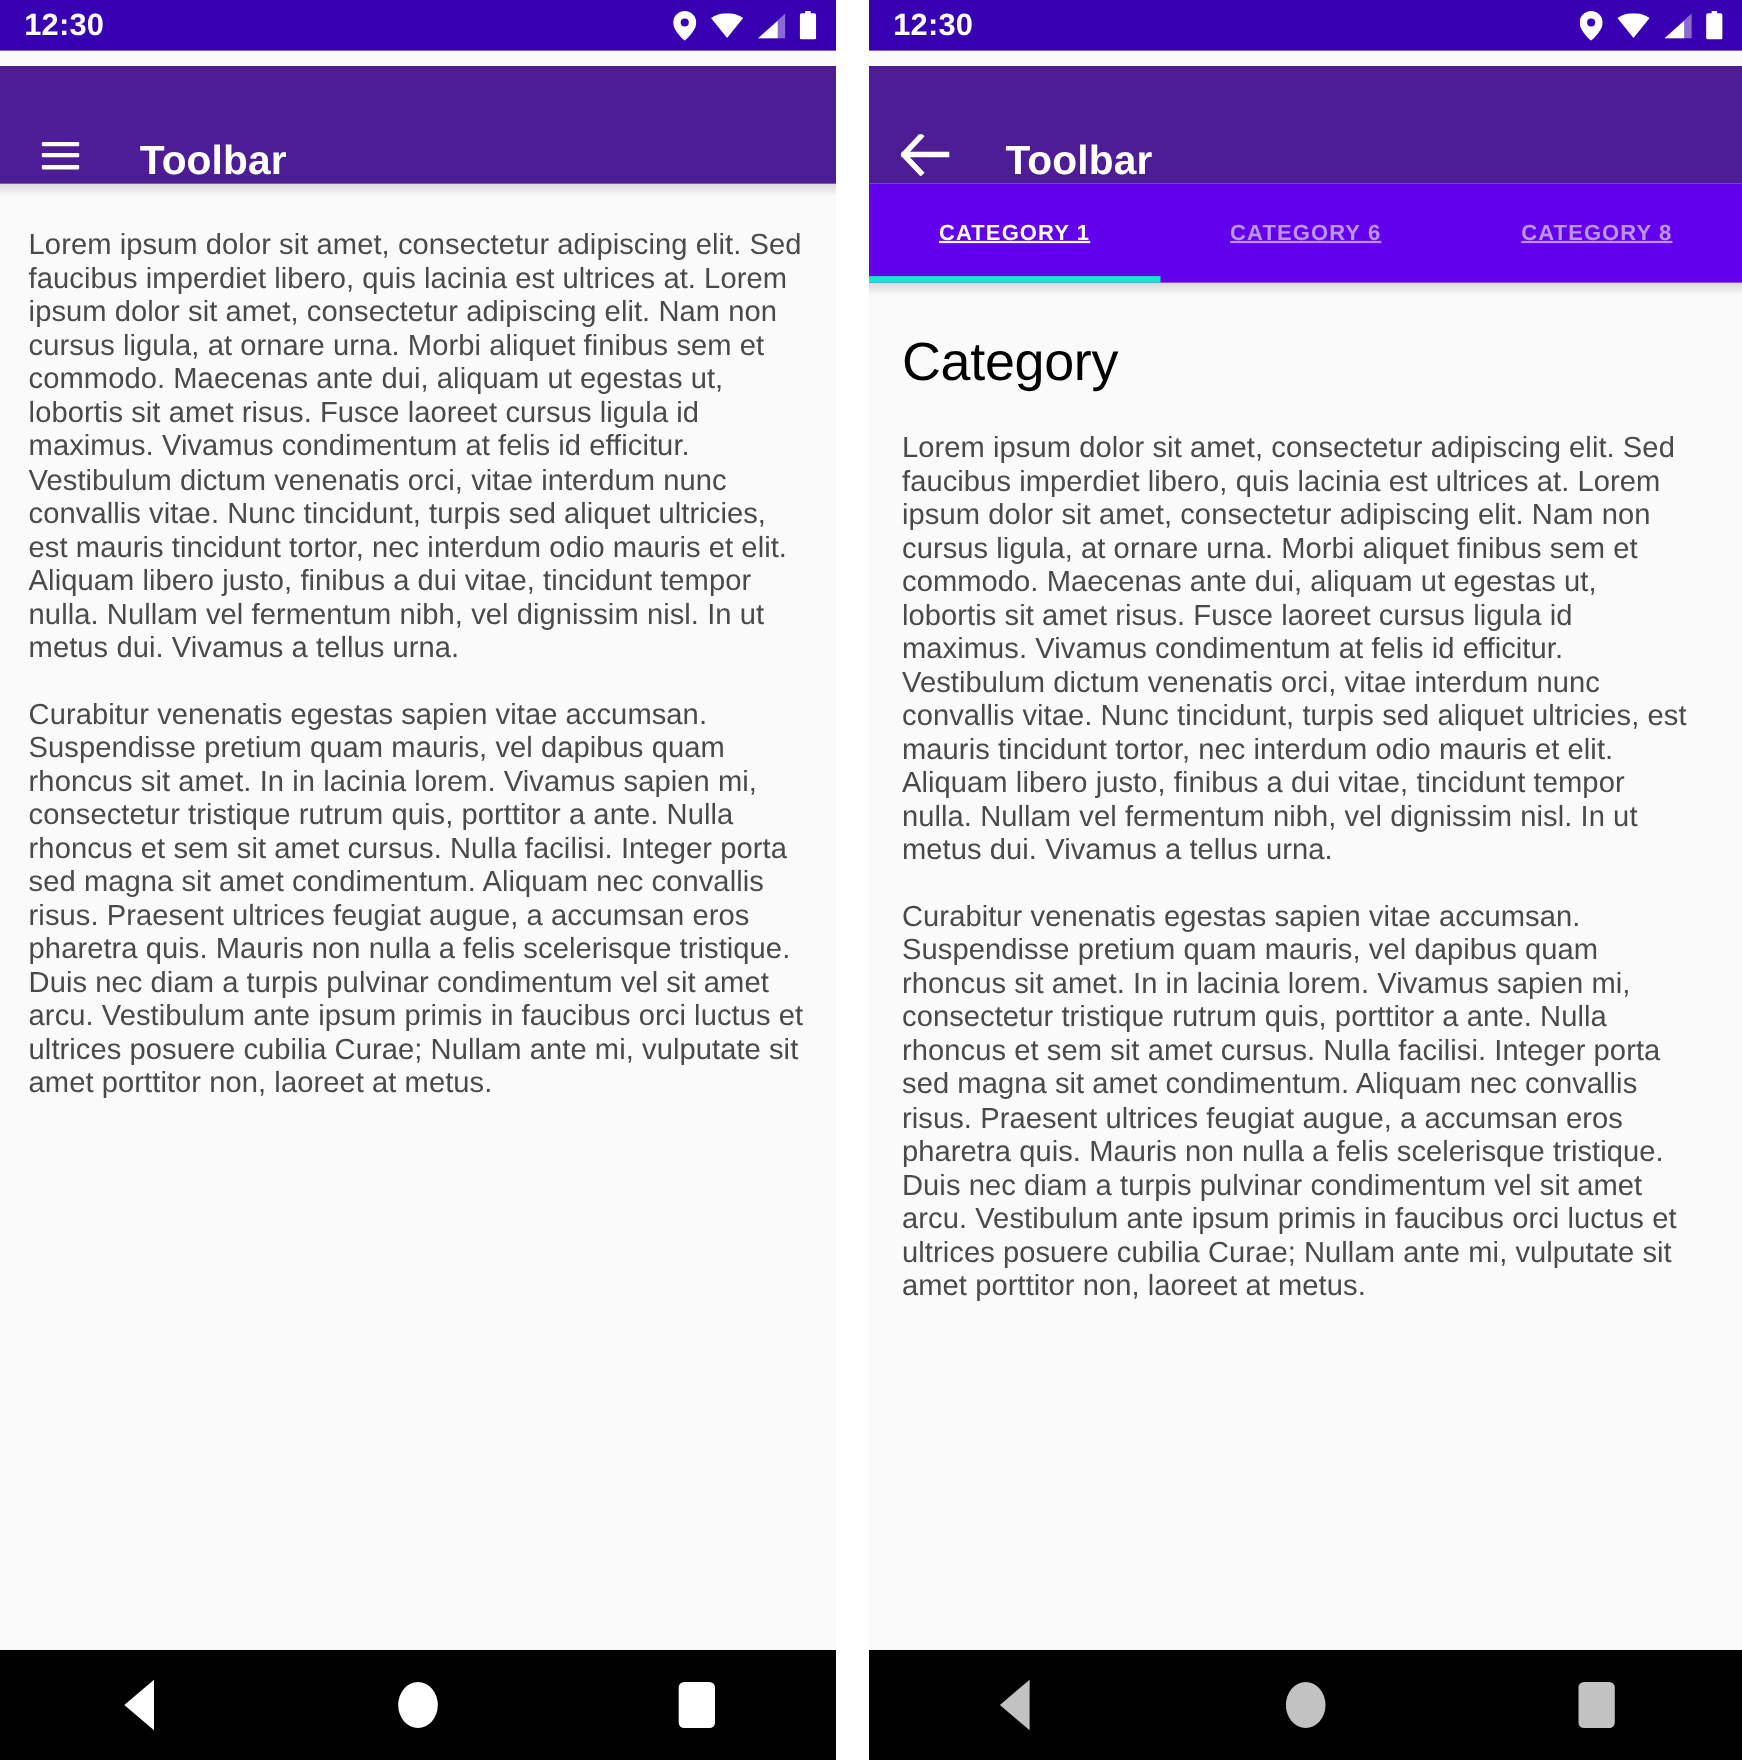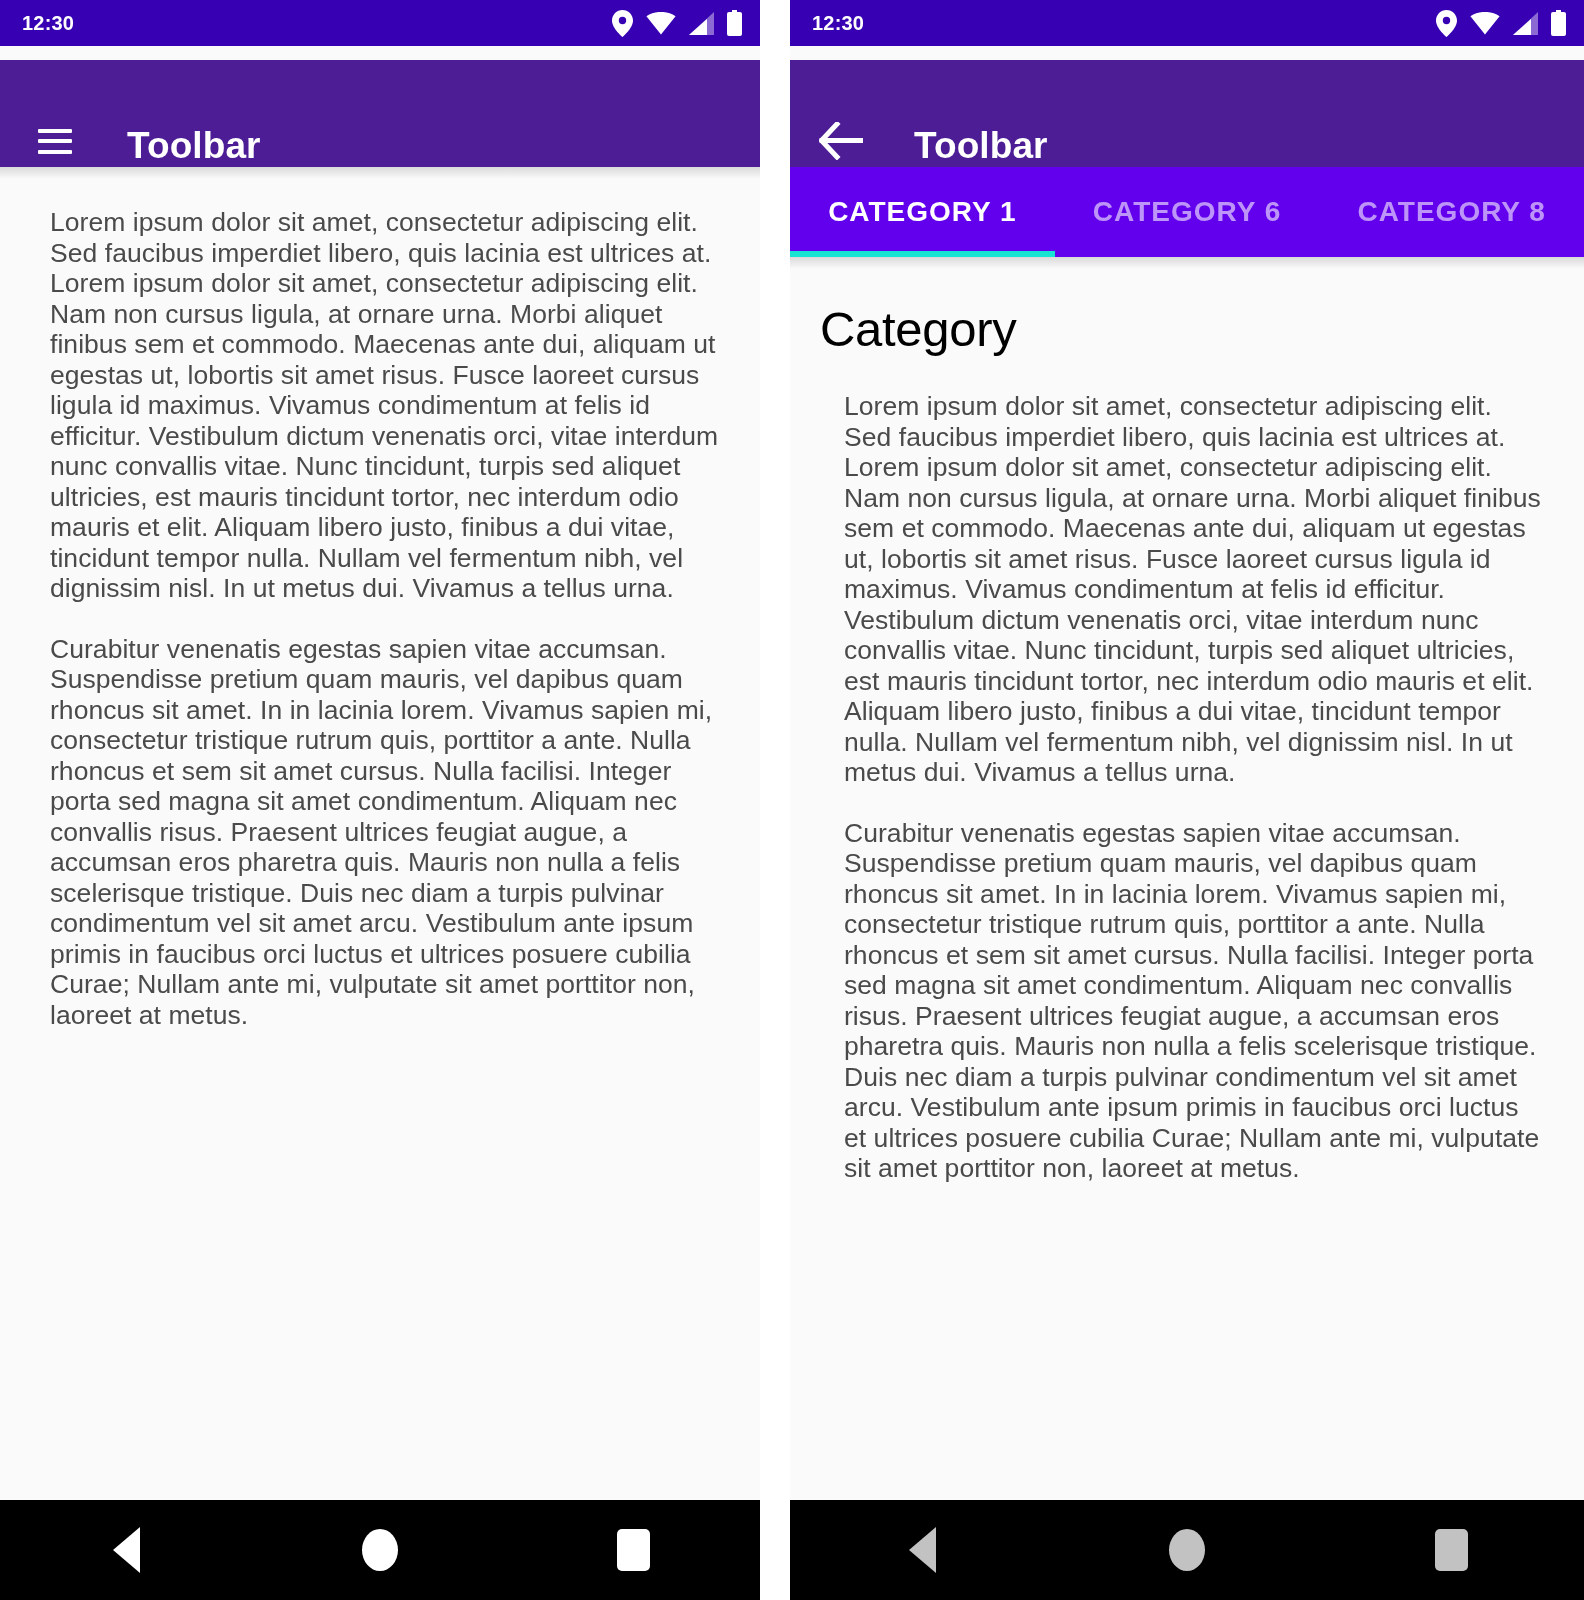--- a/index.html
+++ b/index.html
@@ -28,21 +28,21 @@
     height:46px;
     background:#3700b3;
     color:#ffffff;
     display:flex;
     align-items:center;
     justify-content:space-between;
     padding:0 18px 0 22px;
     flex:0 0 46px;
   }
   .status-time {
-    font-size:20px;
+    font-size:28px;
     font-weight:bold;
     letter-spacing:0.2px;
     line-height:1;
   }
   .status-icons { display:flex; align-items:center; gap:13px; }
   .status-icons svg { display:block; }
 
   
   .toolbar {
     background:#4c1d95;
@@ -82,26 +82,27 @@
     height:90px;
     position:relative;
     flex:0 0 90px;
     z-index:5;
   }
   .tab {
     flex:1 1 0;
     display:flex;
     align-items:center;
     justify-content:center;
-    font-size:28px;
+    font-size:20px;
     font-weight:bold;
     letter-spacing:1.0px;
     color:rgba(255,255,255,0.58);
     position:relative;
     user-select:none;
+    text-decoration:underline;
   }
   .tab.active { color:#ffffff; }
   .tab.active::after {
     content:"";
     position:absolute;
     left:0; right:0; bottom:0;
     height:6px;
     background:#18e4d4;
   }
 
@@ -130,21 +131,20 @@
     letter-spacing:-0.3px;
     margin-bottom:34px;
     margin-top:4px;
   }
 
   .body-text {
     font-size:26.5px;
     line-height:30.5px;
     color:#4a4a4a;
     letter-spacing:0.05px;
-    margin-left:24px;
   }
   .body-text + .body-text { margin-top:30px; }
 
   
   .navbar {
     height:100px;
     background:#000000;
     display:flex;
     align-items:center;
     justify-content:space-around;

